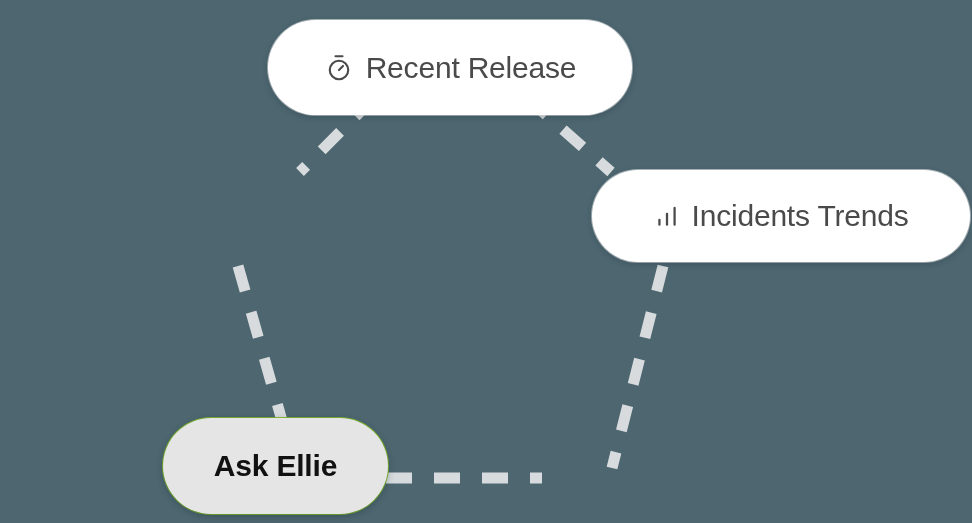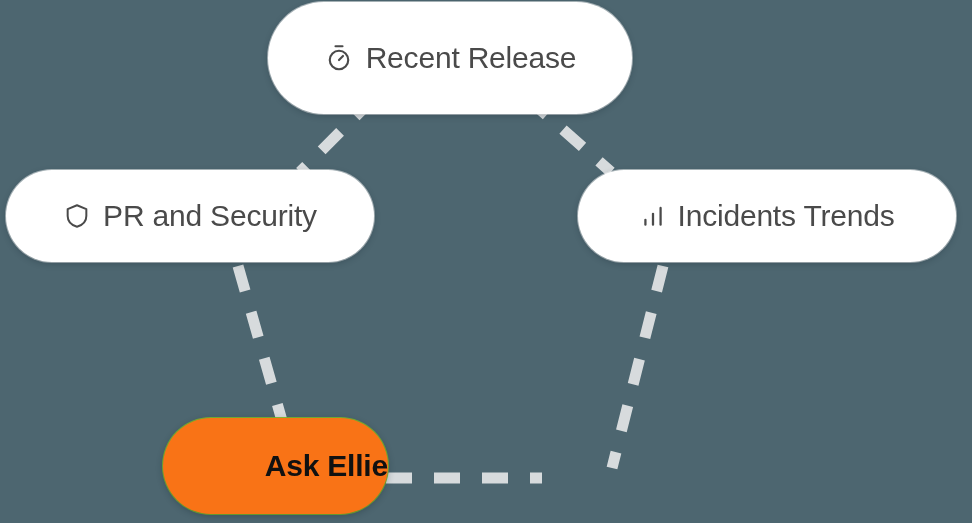--- a/index.html
+++ b/index.html
@@ -47,34 +47,33 @@
     line-height: 1;
   }
   .node .ico {
     display: inline-flex;
     align-items: center;
     justify-content: center;
     margin-right: 12px;
     flex: 0 0 auto;
   }
   .node.accent {
-    background: #f97316;
+    background: #e5e5e5;
     box-shadow: 0 2px 7px rgba(20,35,45,0.32), 0 0 0 1px rgba(130,190,40,0.9);
-    justify-content: flex-end;
   }
   .node.accent .label {
     color: #111111;
     font-weight: bold;
     font-size: 30px;
   }
 
   
-  #node-recent-release   { left: 268px; top: 2px;   width: 364px; height: 112px; }
+  #node-recent-release   { left: 268px; top: 20px;   width: 364px; height: 95px; }
   #node-pr-security      { left: 6px;   top: 170px; width: 368px; height: 92px; }
-  #node-incidents-trends { left: 578px; top: 170px; width: 378px; height: 92px; }
+  #node-incidents-trends { left: 592px; top: 170px; width: 378px; height: 92px; }
   #node-ask-ellie        { left: 163px; top: 418px; width: 225px; height: 96px; }
   #node-team-performance { left: 538px; top: 420px; width: 434px; height: 94px; }
 </style>
 </head>
 <body>
 
 <div id="canvas">
 
   <svg id="edges" viewBox="0 0 972 523" width="972" height="523" xmlns="http://www.w3.org/2000/svg">
     <g fill="none" stroke="#d7dbdd" stroke-width="11" stroke-linecap="butt" stroke-dasharray="26 22">
@@ -90,28 +89,20 @@
     <span class="ico">
       <svg width="30" height="30" viewBox="0 0 24 24" fill="none" stroke="#4a4a4a" stroke-width="1.7" stroke-linecap="round" stroke-linejoin="round">
         <circle cx="12" cy="13.6" r="7.4"></circle>
         <line x1="9.2" y1="2.6" x2="14.8" y2="2.6"></line>
         <line x1="12" y1="13.6" x2="15.2" y2="10.4"></line>
       </svg>
     </span>
     <span class="label">Recent Release</span>
   </div>
 
-  <div class="node" id="node-pr-security">
-    <span class="ico">
-      <svg width="28" height="28" viewBox="0 0 24 24" fill="none" stroke="#4a4a4a" stroke-width="1.7" stroke-linecap="round" stroke-linejoin="round">
-        <path d="M12 2.8 L20 6.1 V12 c0 4.9 -3.4 7.9 -8 9.2 C7.4 19.9 4 16.9 4 12 V6.1 Z"></path>
-      </svg>
-    </span>
-    <span class="label">PR and Security</span>
-  </div>
 
   <div class="node" id="node-incidents-trends">
     <span class="ico">
       <svg width="26" height="26" viewBox="0 0 24 24" fill="none" stroke="#4a4a4a" stroke-width="2.1" stroke-linecap="round">
         <line x1="5" y1="20" x2="5" y2="15.5"></line>
         <line x1="12" y1="20" x2="12" y2="10"></line>
         <line x1="19" y1="20" x2="19" y2="4.5"></line>
       </svg>
     </span>
     <span class="label">Incidents Trends</span>

